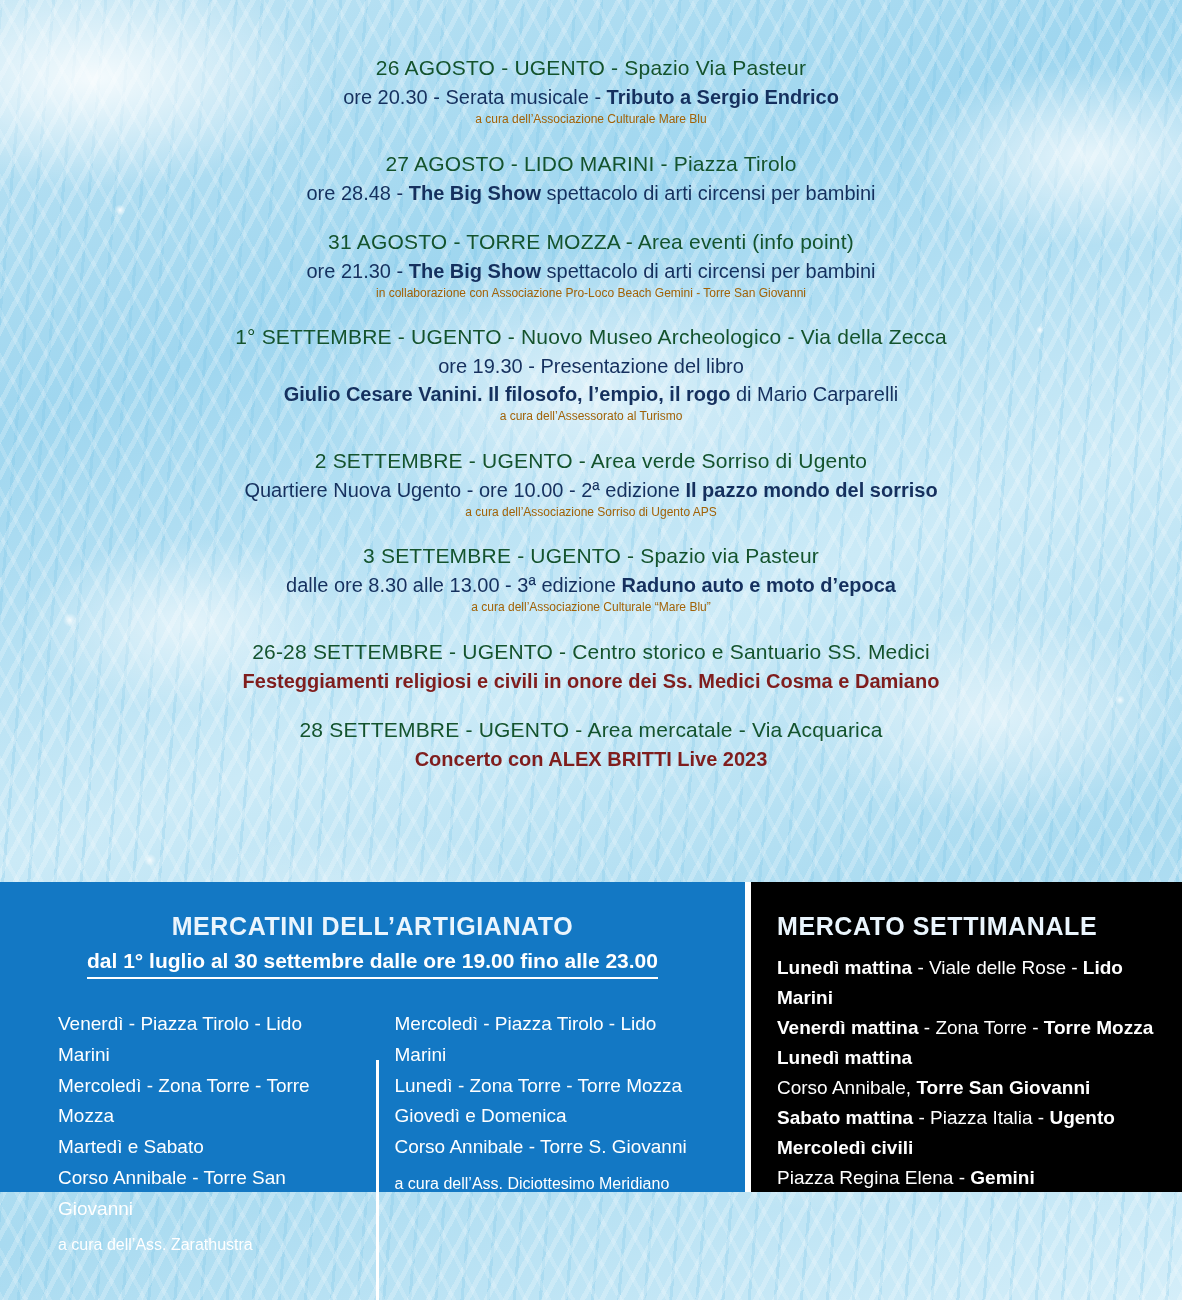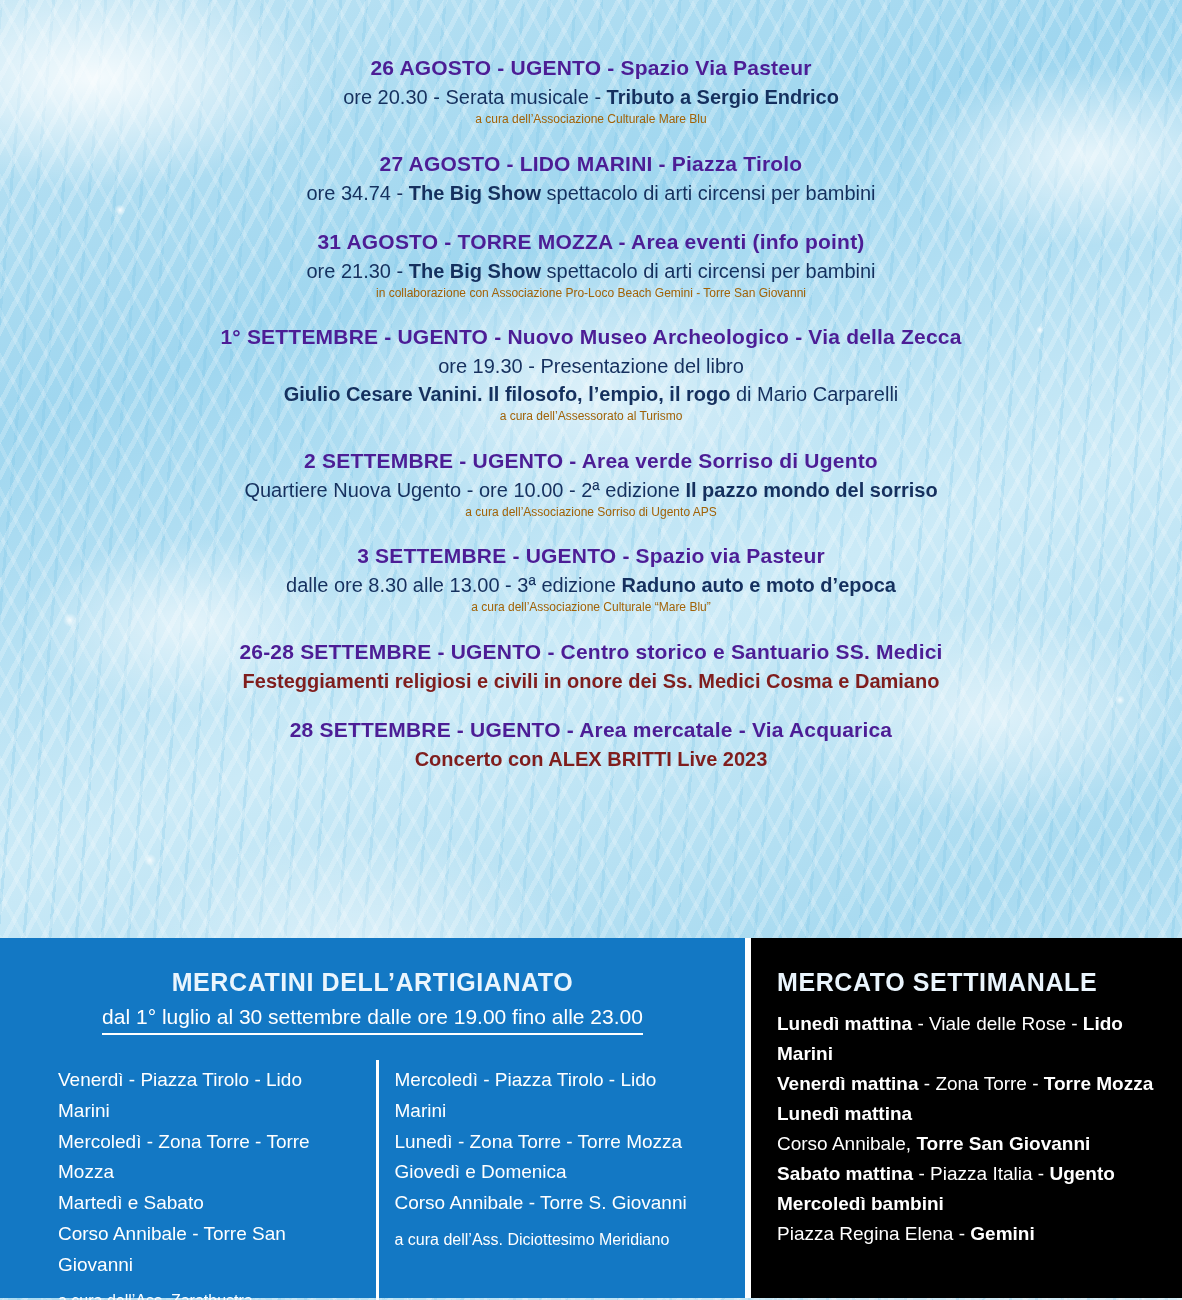--- a/index.html
+++ b/index.html
@@ -56,22 +56,22 @@
   
   .events {
     padding-top: 56px;
     text-align: center;
   }
   .event {
     margin-bottom: 24px;
   }
   .ev-head {
     font-size: 21px;
-    font-weight: bold;
-    color: #4c1d95;
+    font-weight: normal;
+    color: #14532d;
     letter-spacing: 0.2px;
     margin-bottom: 4px;
   }
   .ev-line {
     font-size: 20px;
     color: #15305e;
     line-height: 1.3;
     margin-bottom: 2px;
   }
   .ev-line b { font-weight: bold; }
@@ -85,23 +85,23 @@
     font-size: 12px;
     color: #a16207;
     line-height: 1.3;
     margin-top: 1px;
   }
 
   
   .panels {
     position: absolute;
     left: 0;
-    top: 938px;
+    top: 882px;
     width: 1182px;
-    height: 360px;
+    height: 310px;
     display: flex;
     z-index: 3;
   }
   .panel-left {
     width: 745px;
     background: #1378c4;
     color: #ffffff;
     box-sizing: border-box;
     padding: 30px 18px 0 18px;
   }
@@ -116,21 +116,21 @@
   .panel-title {
     text-align: center;
     font-size: 25px;
     font-weight: bold;
     letter-spacing: 0.6px;
     color: #eaf5fd;
   }
   .panel-subtitle {
     text-align: center;
     font-size: 21px;
-    font-weight: normal;
+    font-weight: bold;
     margin-top: 8px;
     padding-bottom: 4px;
     border-bottom: 2px solid #ffffff;
     display: inline-block;
   }
   .subtitle-wrap { text-align: center; }
 
   .cols {
     display: flex;
     margin-top: 30px;
@@ -182,21 +182,21 @@
   <div class="events">
 
     <div class="event">
       <div class="ev-head">26 AGOSTO - UGENTO - Spazio Via Pasteur</div>
       <div class="ev-line"><span>ore 20.30 - Serata musicale - </span><b>Tributo a Sergio Endrico</b><span></span></div>
       <div class="ev-note">a cura dell’Associazione Culturale Mare Blu</div>
     </div>
 
     <div class="event">
       <div class="ev-head">27 AGOSTO - LIDO MARINI - Piazza Tirolo</div>
-      <div class="ev-line"><span>ore 34.74 - </span><b>The Big Show</b><span> spettacolo di arti circensi per bambini</span></div>
+      <div class="ev-line"><span>ore 28.48 - </span><b>The Big Show</b><span> spettacolo di arti circensi per bambini</span></div>
     </div>
 
     <div class="event">
       <div class="ev-head">31 AGOSTO - TORRE MOZZA - Area eventi (info point)</div>
       <div class="ev-line"><span>ore 21.30 - </span><b>The Big Show</b><span> spettacolo di arti circensi per bambini</span></div>
       <div class="ev-note">in collaborazione con Associazione Pro-Loco Beach Gemini - Torre San Giovanni</div>
     </div>
 
     <div class="event">
       <div class="ev-head">1° SETTEMBRE - UGENTO - Nuovo Museo Archeologico - Via della Zecca</div>
@@ -256,21 +256,21 @@
       </div>
     </div>
 
     <div class="panel-right">
       <div class="r-title">MERCATO SETTIMANALE</div>
       <div class="r-row"><b>Lunedì mattina</b><span> - Viale delle Rose - </span><b>Lido Marini</b></div>
       <div class="r-row"><b>Venerdì mattina</b><span> - Zona Torre - </span><b>Torre Mozza</b></div>
       <div class="r-row"><b>Lunedì mattina</b></div>
       <div class="r-row"><span>Corso Annibale, </span><b>Torre San Giovanni</b></div>
       <div class="r-row"><b>Sabato mattina</b><span> - Piazza Italia - </span><b>Ugento</b></div>
-      <div class="r-row"><b>Mercoledì bambini</b></div>
+      <div class="r-row"><b>Mercoledì civili</b></div>
       <div class="r-row"><span>Piazza Regina Elena - </span><b>Gemini</b></div>
     </div>
 
   </div>
 
   <div class="divider"></div>
 
 </div>
 
 </body></html>

